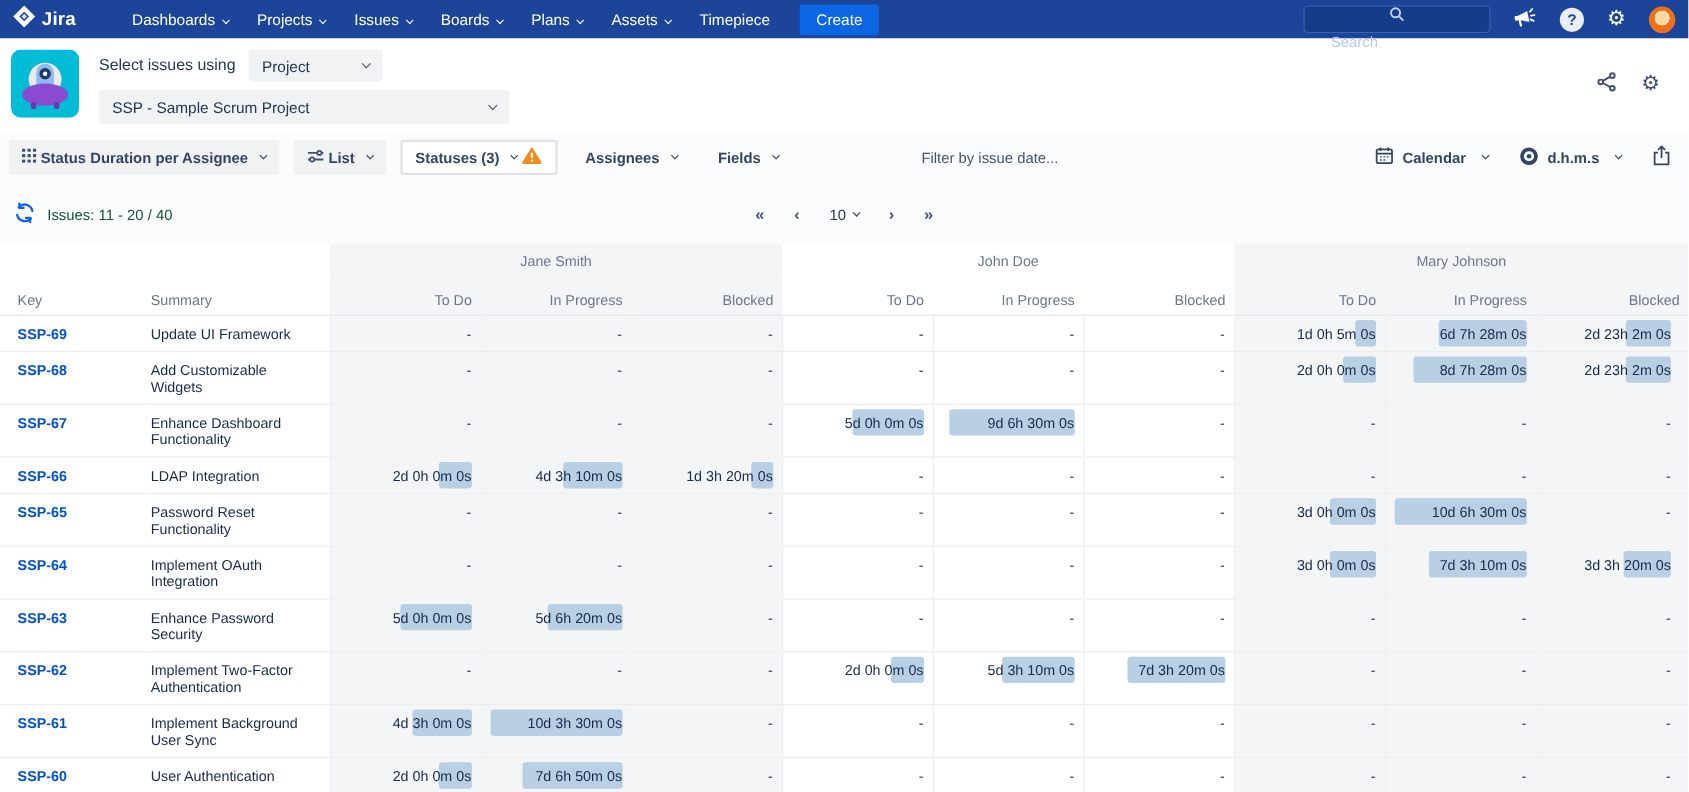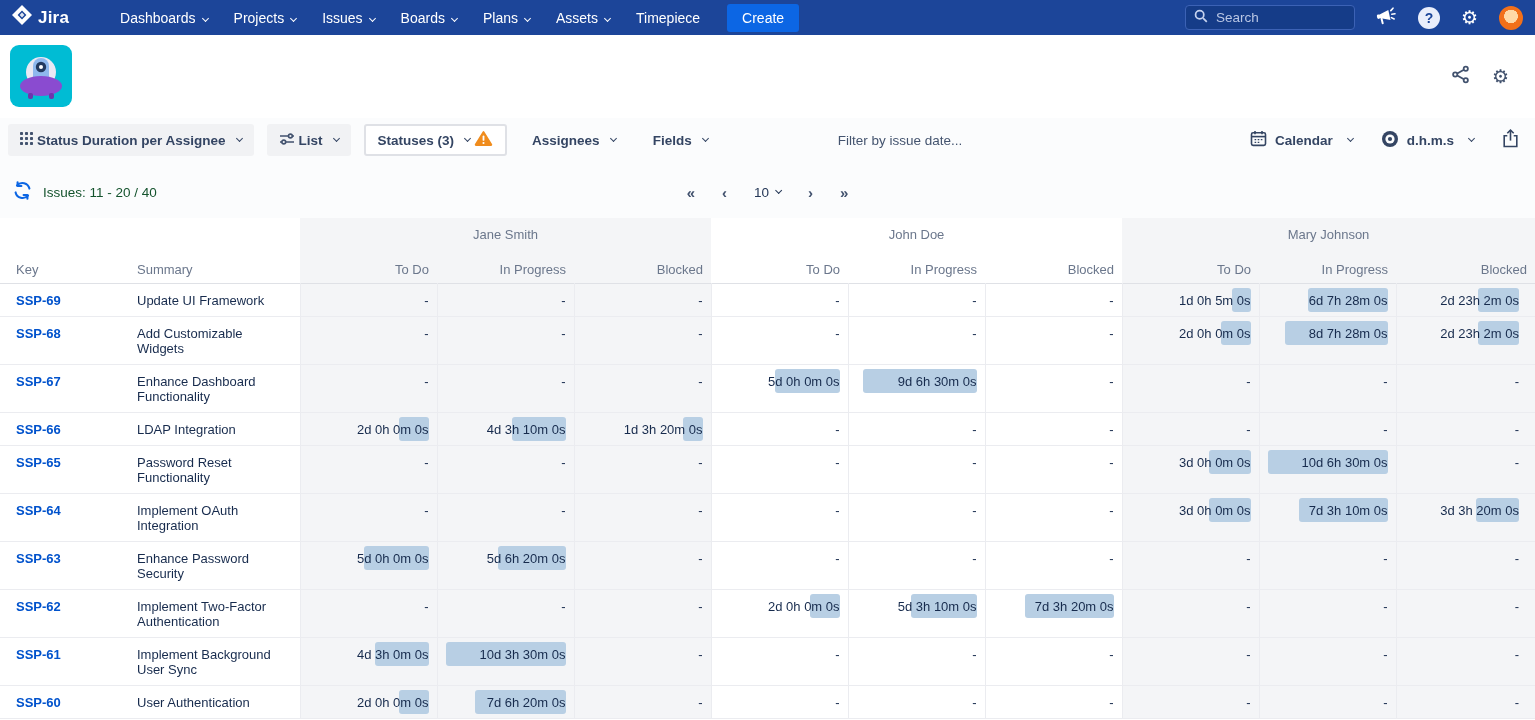--- a/index.html
+++ b/index.html
@@ -15,21 +15,21 @@
   .chev{display:inline-block;width:6px;height:6px;border-right:1.7px solid currentColor;border-bottom:1.7px solid currentColor;transform:rotate(45deg);margin-left:7px;position:relative;top:-2px;}
   .chev.sm{width:5px;height:5px;}
 
   
   .topnav{height:35px;background:var(--nav-bg);display:flex;align-items:center;padding:0 12px;color:#fff;}
   .brand{display:flex;align-items:center;gap:6px;font-size:17px;font-weight:700;letter-spacing:.2px;}
   .nav-items{display:flex;align-items:center;margin-left:38px;}
   .nav-item{color:#fff;font-size:14px;font-weight:500;padding:0 13px;cursor:pointer;text-decoration:none;white-space:nowrap;}
   .create-btn{margin-left:14px;background:var(--create-bg);color:#fff;border:none;border-radius:3px;font-size:14px;font-weight:500;padding:6px 15px;cursor:pointer;font-family:inherit;}
   .nav-right{margin-left:auto;display:flex;align-items:center;gap:21px;}
-  .search-box{display:flex;align-items:center;gap:8px;background:var(--nav-search-bg);border:1px solid #3c62b5;border-radius:4px;width:170px;height:25px;padding:0 8px;}
+  .search-box{display:flex;align-items:center;gap:8px;background:var(--nav-search-bg);border:1px solid #3c62b5;border-radius:4px;width:170px;height:25px;padding:0 8px;flex-direction:column;}
   .search-box input{background:transparent;border:none;outline:none;color:#c6d3ef;font-size:13.5px;width:120px;font-family:inherit;}
   .search-box input::placeholder{color:#b9c6e4;}
   .help-badge{width:22px;height:22px;border-radius:50%;background:#eaeefb;color:var(--nav-bg);font-weight:700;font-size:14px;display:flex;align-items:center;justify-content:center;}
   .gear-white{color:#fff;font-size:19px;line-height:1;}
   .avatar{width:24px;height:24px;border-radius:50%;background:radial-gradient(circle at 50% 42%,#ffd9a6 0 44%,#f2701a 45%);border:2px solid #f2701a;}
 
   
   .app-header{display:flex;align-items:flex-start;padding:10px 14px 8px 10px;background:#fff;}
   .app-icon{flex:0 0 auto;}
   .app-head-main{margin-left:18px;display:flex;flex-direction:column;gap:8px;}
@@ -134,20 +134,33 @@
       <rect width="62" height="62" rx="9" fill="#00bcd4"></rect>
       <circle cx="31" cy="27" r="15" fill="#e9e9f4"></circle>
       <rect x="23" y="13" width="16" height="28" rx="8" fill="#8fb8ee"></rect>
       <circle cx="31" cy="22" r="5.2" fill="#23395f"></circle>
       <circle cx="31" cy="22" r="2" fill="#fff"></circle>
       <ellipse cx="31" cy="41" rx="21" ry="10" fill="#8a4bd0"></ellipse>
       <rect x="18" y="48" width="5" height="6" rx="2" fill="#6d35ad"></rect>
       <rect x="39" y="48" width="5" height="6" rx="2" fill="#6d35ad"></rect>
     </svg>
   </span>
+  <div class="app-head-main">
+    <div class="row1">
+      <span class="select-label">Select issues using</span>
+      <div class="pill-select mode-select">
+        <span>Project</span>
+        <span class="chev"></span>
+      </div>
+    </div>
+    <div class="pill-select project-select">
+      <span>SSP - Sample Scrum Project</span>
+      <span class="chev"></span>
+    </div>
+  </div>
   <div class="app-actions">
     <span>
       <svg width="19" height="19" viewBox="0 0 18 18" fill="none" stroke="#42526e" stroke-width="1.7">
           <circle cx="14" cy="3.6" r="2"></circle>
           <circle cx="4" cy="9" r="2"></circle>
           <circle cx="14" cy="14.4" r="2"></circle>
           <path d="M5.9 8.1 12.2 4.5M5.9 9.9l6.3 3.6"></path>
         </svg>
     </span>
     <span class="gear-dark">⚙</span>
@@ -410,21 +423,21 @@
         <td class="dur"><span class="val">-</span></td>
         <td class="dur"><span class="val">-</span></td>
         <td class="dur tint"><span class="val">-</span></td>
         <td class="dur tint"><span class="val">-</span></td>
         <td class="dur tint"><span class="val">-</span></td>
       </tr>
       <tr>
      <td class="key"><a>SSP-60</a></td>
      <td class="sum">User Authentication</td>
         <td class="dur tint"><span class="bar" style="width:30px"></span><span class="val">2d 0h 0m 0s</span></td>
-        <td class="dur tint"><span class="bar" style="width:91px"></span><span class="val">7d 6h 20m 0s</span></td>
+        <td class="dur tint"><span class="bar" style="width:91px"></span><span class="val">7d 6h 50m 0s</span></td>
         <td class="dur tint"><span class="val">-</span></td>
         <td class="dur"><span class="val">-</span></td>
         <td class="dur"><span class="val">-</span></td>
         <td class="dur"><span class="val">-</span></td>
         <td class="dur tint"><span class="val">-</span></td>
         <td class="dur tint"><span class="val">-</span></td>
         <td class="dur tint"><span class="val">-</span></td>
       </tr>
     </tbody>
 </table>

